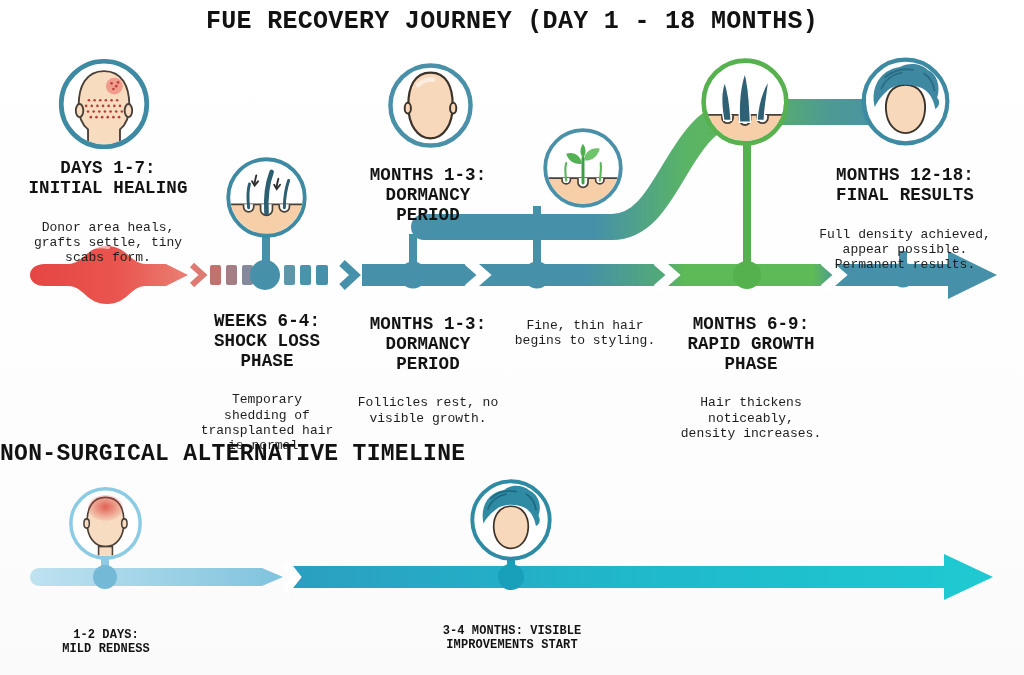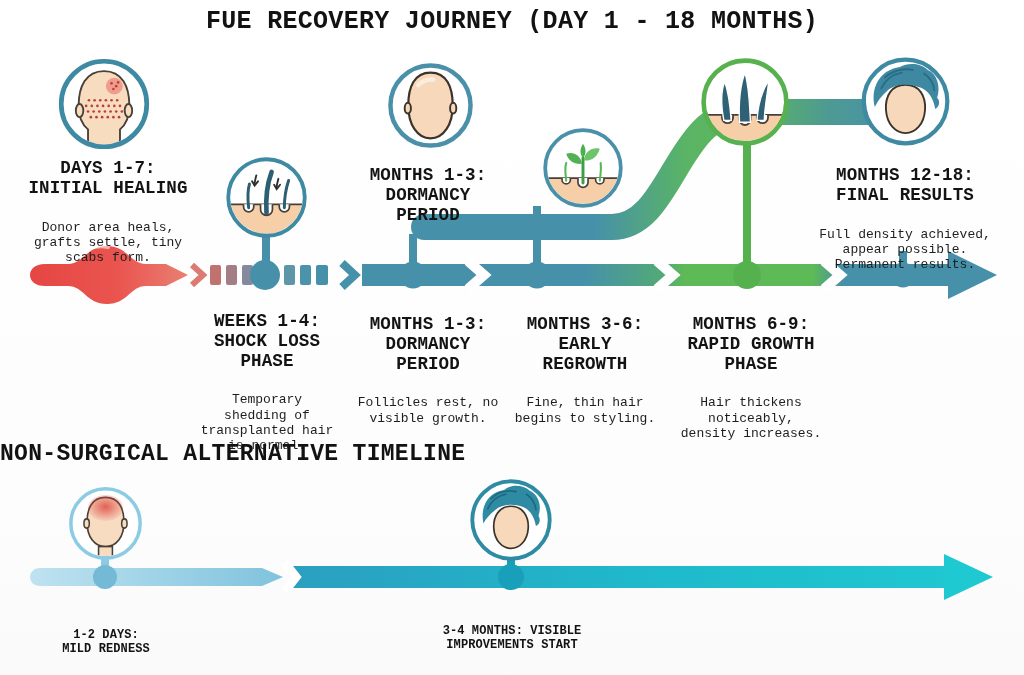--- a/index.html
+++ b/index.html
@@ -315,21 +315,21 @@
 
   <div class="t" style="left:8px;top:141px;width:200px">
     <div class="h">DAYS 1-7:
 INITIAL HEALING</div>
     <div class="b">Donor area heals,
 grafts settle, tiny
 scabs form.</div>
   </div>
 
   <div class="t" style="left:167px;top:294px;width:200px">
-    <div class="h">WEEKS 1-4:
+    <div class="h">WEEKS 6-4:
 SHOCK LOSS
 PHASE</div>
     <div class="b">Temporary
 shedding of
 transplanted hair
 is normal.</div>
   </div>
 
   <div class="t" style="left:338px;top:148px;width:180px">
     <div class="h">MONTHS 1-3:
@@ -339,23 +339,20 @@
 
   <div class="t" style="left:338px;top:297px;width:180px">
     <div class="h">MONTHS 1-3:
 DORMANCY
 PERIOD</div>
     <div class="b">Follicles rest, no
 visible growth.</div>
   </div>
 
   <div class="t" style="left:495px;top:297px;width:180px">
-    <div class="h">MONTHS 3-6:
-EARLY
-REGROWTH</div>
     <div class="b">Fine, thin hair
 begins to styling.</div>
   </div>
 
   <div class="t" style="left:656px;top:297px;width:190px">
     <div class="h">MONTHS 6-9:
 RAPID GROWTH
 PHASE</div>
     <div class="b">Hair thickens
 noticeably,

